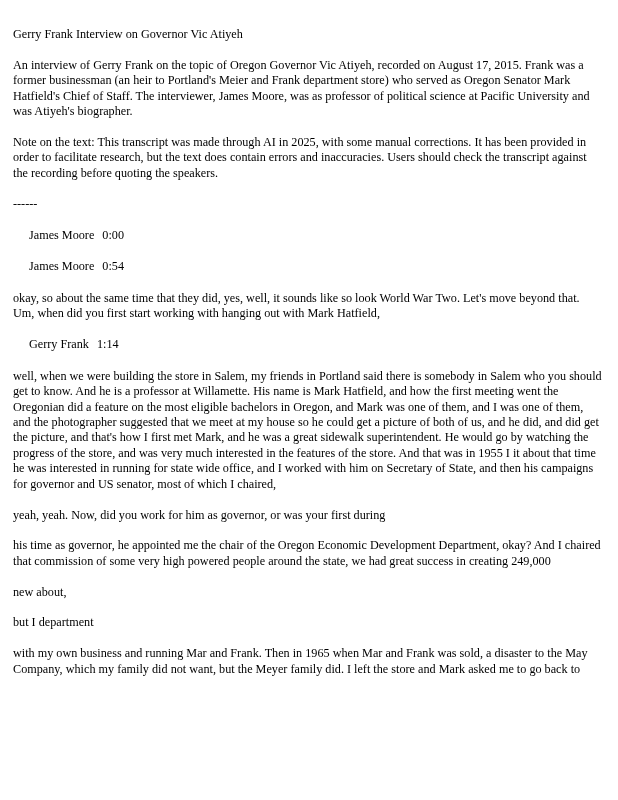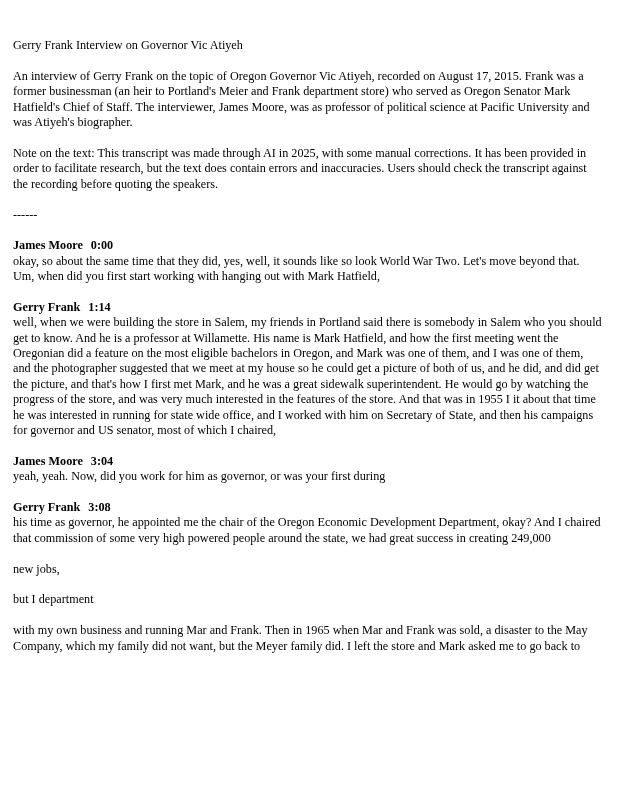--- a/index.html
+++ b/index.html
@@ -7,39 +7,38 @@
     padding: 0;
     background: #ffffff;
   }
   .page {
     position: relative;
     width: 618px;
     height: 800px;
     box-sizing: border-box;
     background: #ffffff;
     color: #000000;
-    padding: 38px 15px 0 13px;
+    padding: 27px 15px 0 13px;
     font-family: "Liberation Serif", "DejaVu Serif", serif;
     font-size: 12.2px;
     line-height: 15.4px;
     overflow: hidden;
   }
   .page h1,
   .page p {
     margin: 0 0 15.4px 0;
     font-size: inherit;
     font-weight: normal;
     line-height: inherit;
   }
   .separator {
     margin-bottom: 23px;
   }
   .speaker-line {
-    margin: 0;
-    font-weight: bold;
+    margin: 16px;
   }
   .time {
     margin-left: 8px;
   }
 </style>
 </head>
 <body>
 
 <div class="page">
 
@@ -52,34 +51,33 @@
   <p class="separator">------</p>
 
   <section class="turn">
     <div class="speaker-line"><span>James Moore</span><span class="time">0:00</span></div>
   </section>
 
   <section class="turn">
   </section>
 
   <section class="turn">
+    <div class="speaker-line"><span>James Moore</span><span class="time">0:54</span></div>
     <p>okay, so about the same time that they did, yes, well, it sounds like so look World War Two. Let's move beyond that. Um, when did you first start working with hanging out with Mark Hatfield,</p>
   </section>
 
   <section class="turn">
     <div class="speaker-line"><span>Gerry Frank</span><span class="time">1:14</span></div>
     <p>well, when we were building the store in Salem, my friends in Portland said there is somebody in Salem who you should get to know. And he is a professor at Willamette. His name is Mark Hatfield, and how the first meeting went the Oregonian did a feature on the most eligible bachelors in Oregon, and Mark was one of them, and I was one of them, and the photographer suggested that we meet at my house so he could get a picture of both of us, and he did, and did get the picture, and that's how I first met Mark, and he was a great sidewalk superintendent. He would go by watching the progress of the store, and was very much interested in the features of the store. And that was in 1955 I it about that time he was interested in running for state wide office, and I worked with him on Secretary of State, and then his campaigns for governor and US senator, most of which I chaired,</p>
   </section>
 
   <section class="turn">
-    <div class="speaker-line"><span>James Moore</span><span class="time">3:04</span></div>
     <p>yeah, yeah. Now, did you work for him as governor, or was your first during</p>
   </section>
 
   <section class="turn">
-    <div class="speaker-line"><span>Gerry Frank</span><span class="time">3:08</span></div>
     <p>his time as governor, he appointed me the chair of the Oregon Economic Development Department, okay? And I chaired that commission of some very high powered people around the state, we had great success in creating 249,000</p>
-    <p>new jobs,</p>
+    <p>new about,</p>
     <p>but I department</p>
     <p>with my own business and running Mar and Frank. Then in 1965 when Mar and Frank was sold, a disaster to the May Company, which my family did not want, but the Meyer family did. I left the store and Mark asked me to go back to</p>
   </section>
 
 </div>
 
 </body></html>

